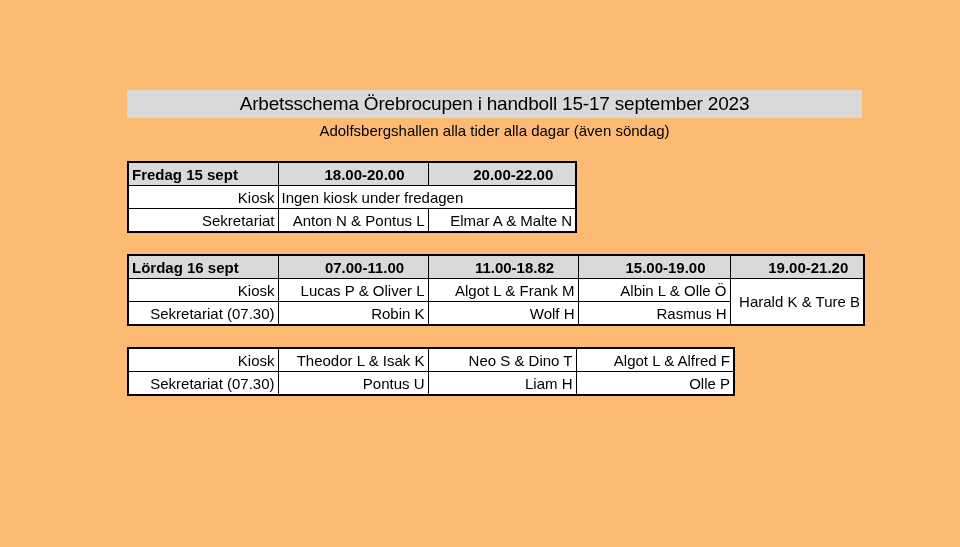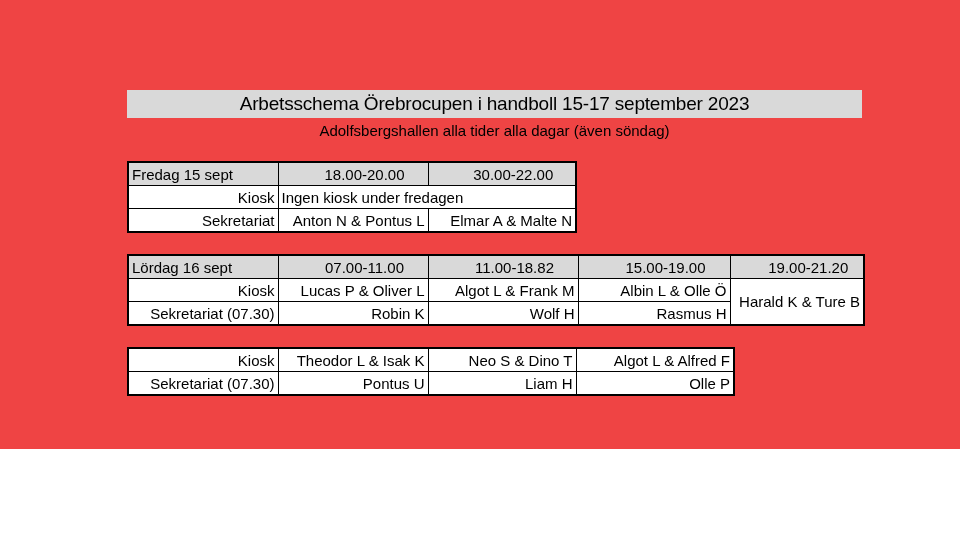--- a/index.html
+++ b/index.html
@@ -1,37 +1,37 @@
 <!DOCTYPE html>
 <html><head>
 <meta charset="utf-8">
 <style>
   html, body { margin:0; padding:0; background:#ffffff; }
   .page {
-    position:relative; width:960px; height:449px; background:#ef4444;
+    position:relative; width:960px; height:547px; background:#fdba74;
     font-family:"Liberation Sans", sans-serif; color:#000; overflow:hidden;
   }
   .title-band {
     position:absolute; left:127px; top:90px; width:735px; height:28px;
     background:#d9d9d9; display:flex; align-items:center; justify-content:center;
     font-size:19px; font-weight:400; letter-spacing:-0.2px; white-space:nowrap;
   }
   .subtitle {
     position:absolute; left:127px; top:122px; width:735px;
     text-align:center; font-weight:normal; font-size:15px; white-space:nowrap;
   }
   table.sched {
     position:absolute; border-collapse:collapse; table-layout:fixed;
     font-size:15px; border:2px solid #000; background:#ffffff;
   }
   .sched th, .sched td {
     border:1px solid #000; padding:0 3px; height:22px;
     overflow:hidden; white-space:nowrap; font-weight:400;
   }
-  .sched th { background:#d9d9d9; font-weight:normal; }
+  .sched th { background:#d9d9d9; font-weight:bold; }
   .sched th.day  { text-align:left; }
   .sched th.time { text-align:center;padding-left:26px; }
   .sched td { text-align:right; }
   .sched td.merged { text-align:left; }
   .sched td.rspan  { vertical-align:middle; }
   #table-friday   { left:127px; top:161px; width:448px; }
   #table-saturday { left:127px; top:254px; width:736px; }
   #table-sunday   { left:127px; top:347px; width:606px; }
   .note {
     position:absolute; left:127px; top:441px; width:735px;
@@ -52,21 +52,21 @@
   <table class="sched" id="table-friday">
     <colgroup>
       <col style="width:150px">
         <col style="width:150px">
         <col style="width:148px">
     </colgroup>
     <tbody>
         <tr>
       <th class="day">Fredag 15 sept</th>
       <th class="time">18.00-20.00</th>
-      <th class="time">30.00-22.00</th>
+      <th class="time">20.00-22.00</th>
     </tr>
     <tr>
       <td>Kiosk</td>
       <td class="merged" colspan="2">Ingen kiosk under fredagen</td>
     </tr>
     <tr>
       <td>Sekretariat</td>
       <td>Anton N &amp; Pontus L</td>
       <td>Elmar A &amp; Malte N</td>
     </tr>

